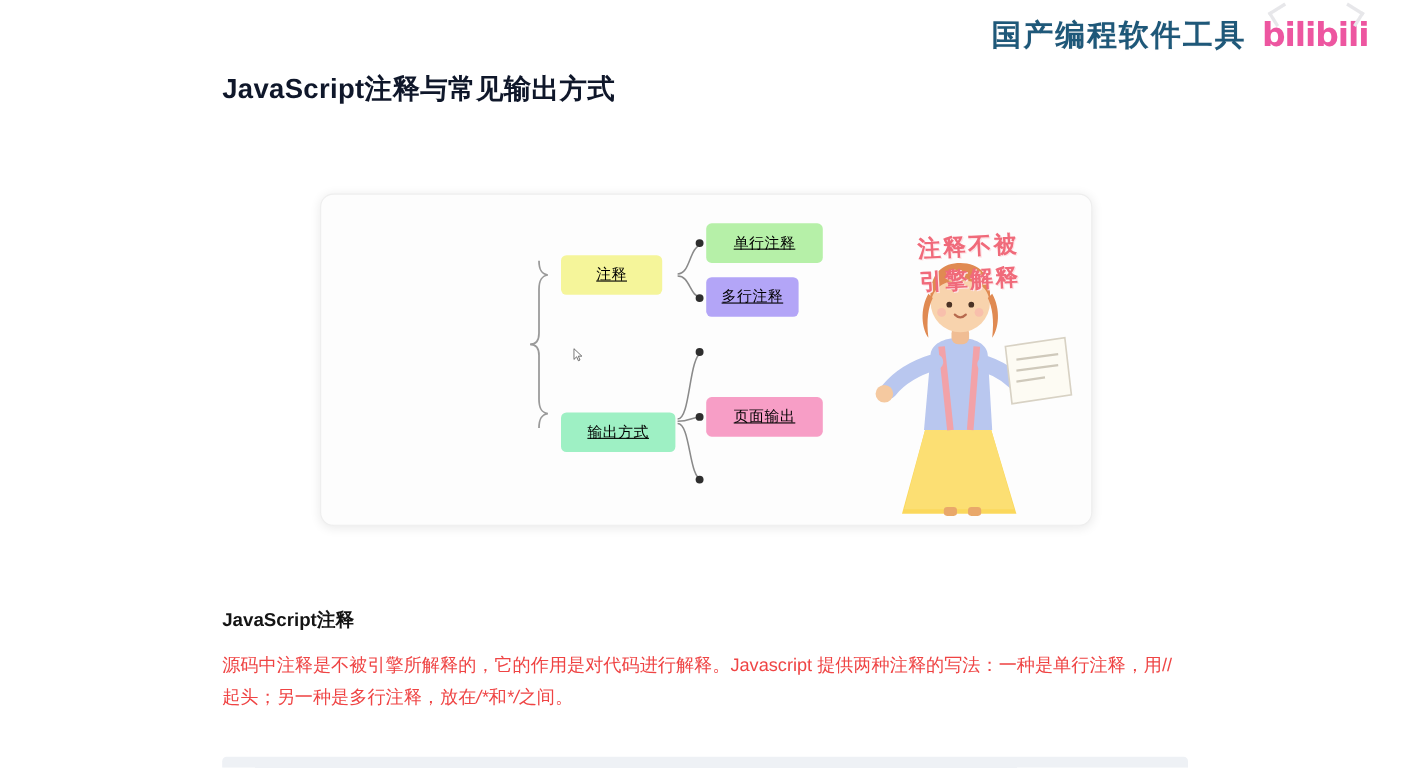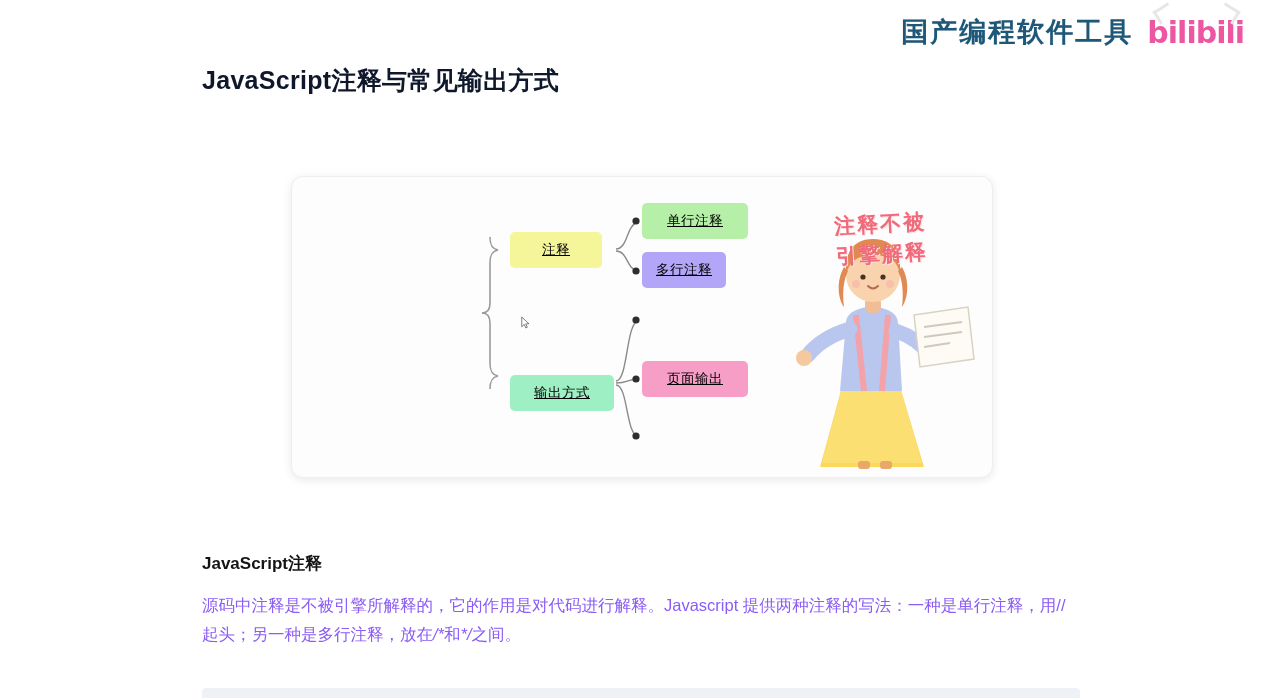--- a/index.html
+++ b/index.html
@@ -165,21 +165,21 @@
     padding-top: 74px;
     color: #141414;
   }
 
   p.para {
     font-size: 16.5px;
     line-height: 29px;
     margin: 0;
     padding-top: 16px;
     width: 872px;
-    color: #8b5cf6;
+    color: #ef4444;
     font-family: "Liberation Sans", sans-serif;
   }
   p.para i { font-style: italic; }
 
   .code-strip {
     position: absolute;
     left: 202px;
     top: 688px;
     width: 878px;
     height: 10px;

